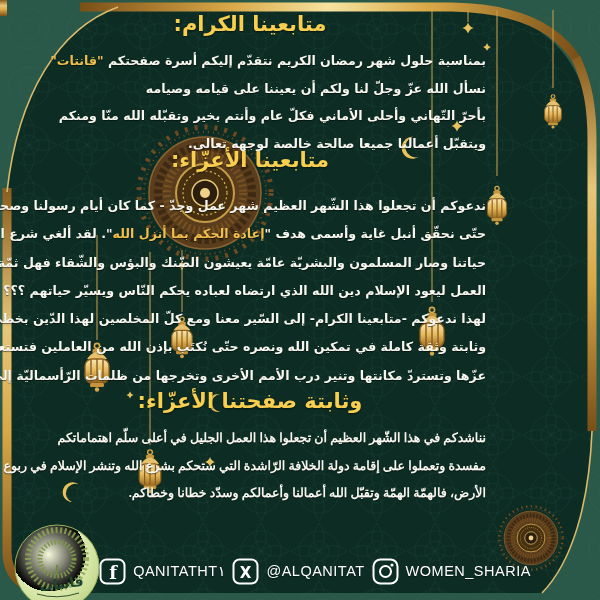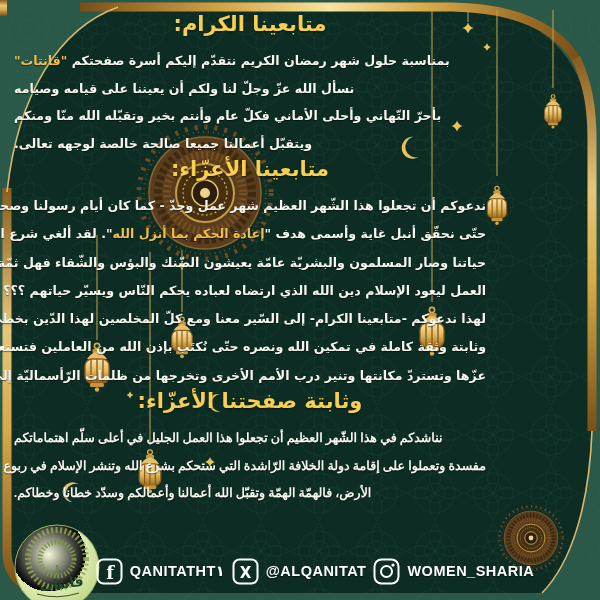--- a/index.html
+++ b/index.html
@@ -9,39 +9,39 @@
     font-family:"DejaVu Sans",sans-serif;
   }
   #frame{position:absolute;inset:0;z-index:0;}
   .textlayer{position:absolute;left:0;top:0;width:500px;height:600px;z-index:2;direction:rtl;}
   .sec-heading{
     position:absolute;left:0;right:0;text-align:center;
     color:#f8cf4e;font-size:21px;font-weight:bold;
     text-shadow:0 1px 2px rgba(0,0,0,.55);
     letter-spacing:0;
   }
-  .para{position:absolute;left:14px;right:14px;text-align:left;}
+  .para{position:absolute;left:8px;right:14px;text-align:right;}
   .line{
     white-space:nowrap;color:#f7f6ef;font-size:12.6px;font-weight:bold;
     text-shadow:0 1px 1px rgba(0,0,0,.5);
   }
   .p1 .line{line-height:27.5px;}
   .p2 .line{line-height:28.3px;}
   .p3 .line{line-height:27.5px;font-family:Liberation Serif, serif;}
   .hl{color:#f2bf4d;}
   #h1{top:12px;} #p1{top:47px;}
-  #h2{top:157px;} #p2{top:192px;}
+  #h2{top:148px;} #p2{top:192px;}
   #h3{top:389px;} #p3{top:425px;}
   .social-bar{
     position:absolute;left:70px;right:40px;top:553px;height:36px;z-index:3;
     display:flex;align-items:center;justify-content:center;gap:7px;
     direction:ltr;
   }
   .social-handle{
-    color:#ffffff;font-weight:bold;font-size:14.5px;letter-spacing:.5px;
+    color:#ffffff;font-weight:normal;font-size:14.5px;letter-spacing:.5px;
     font-family:"Liberation Sans","DejaVu Sans",sans-serif;
     text-shadow:0 1px 1px rgba(0,0,0,.5);
   }
   .social-icon{width:27px;height:27px;flex:0 0 auto;}
 </style>
 </head>
 <body>
 
 <svg id="frame" width="600" height="600" viewBox="0 0 600 600" aria-hidden="true">
   <defs>

